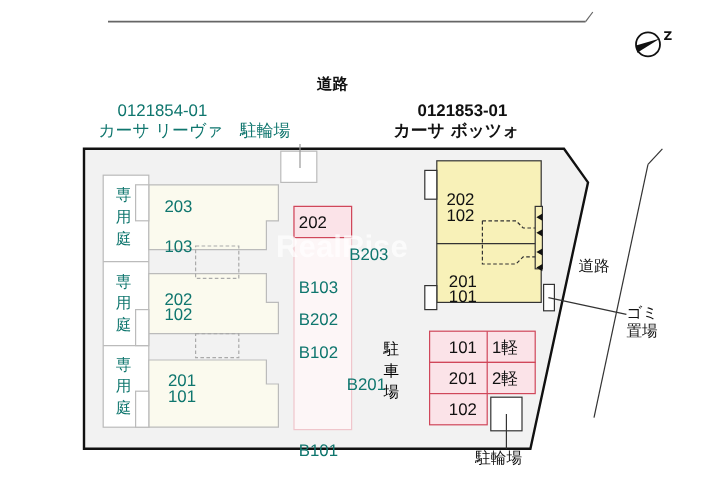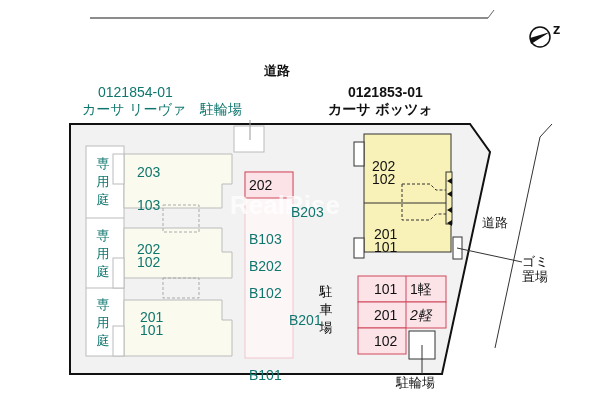--- a/index.html
+++ b/index.html
@@ -105,21 +105,21 @@
 
 <div class="num" style="left:372px;top:160px;color:#111;">202</div>
 <div class="num" style="left:372px;top:173px;color:#111;">102</div>
 <div class="num" style="left:374px;top:228px;color:#111;">201</div>
 <div class="num" style="left:374px;top:241px;color:#111;">101</div>
 
 <div class="vert" style="left:318px;top:283px;">駐車場</div>
 <div class="park" style="left:374px;top:281px;">101</div>
 <div class="park" style="left:410px;top:281px;">1軽</div>
 <div class="park" style="left:374px;top:307px;">201</div>
-<div class="park" style="left:410px;top:307px;font-style:italic;">2軽</div>
+<div class="park" style="left:410px;top:307px;">2軽</div>
 <div class="park" style="left:374px;top:333px;">102</div>
 
 <div class="lbl" style="left:396px;top:376px;">駐輪場</div>
 
 <div class="lbl" style="left:482px;top:216px;">道路</div>
 
 <div class="lbl" style="left:522px;top:255px;">ゴミ</div>
 <div class="lbl" style="left:522px;top:270px;">置場</div>
 
 </body></html>

